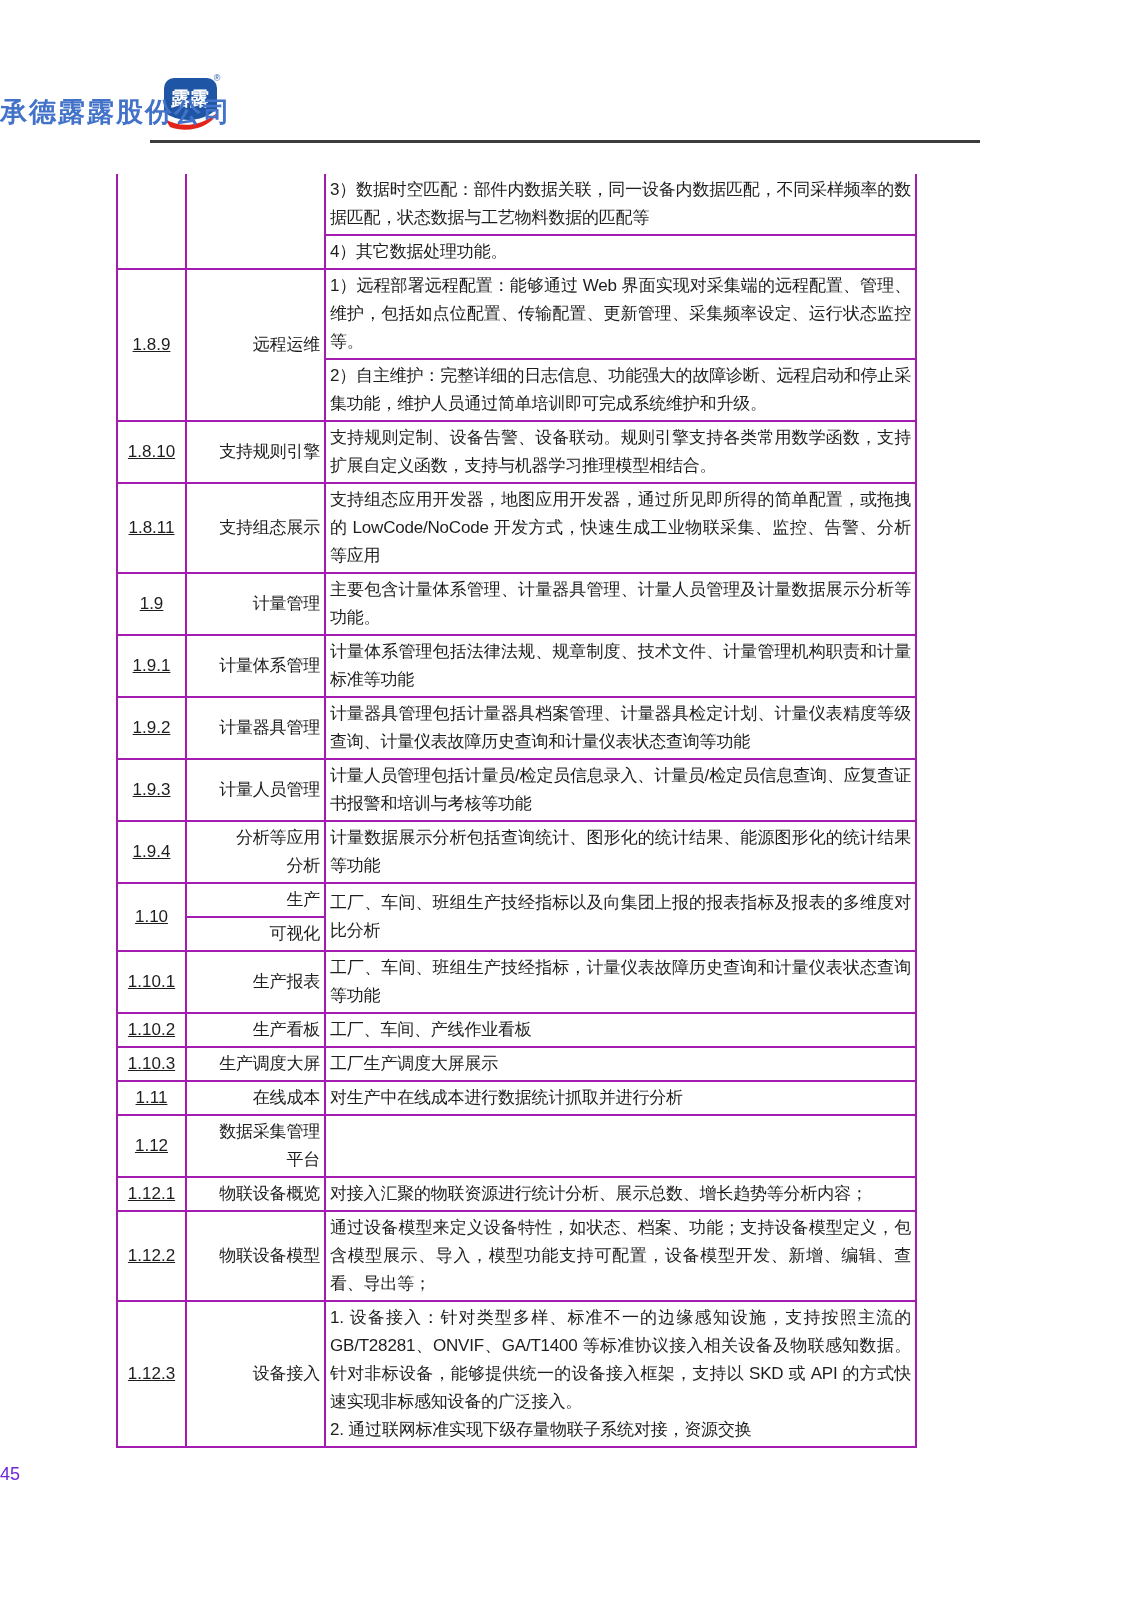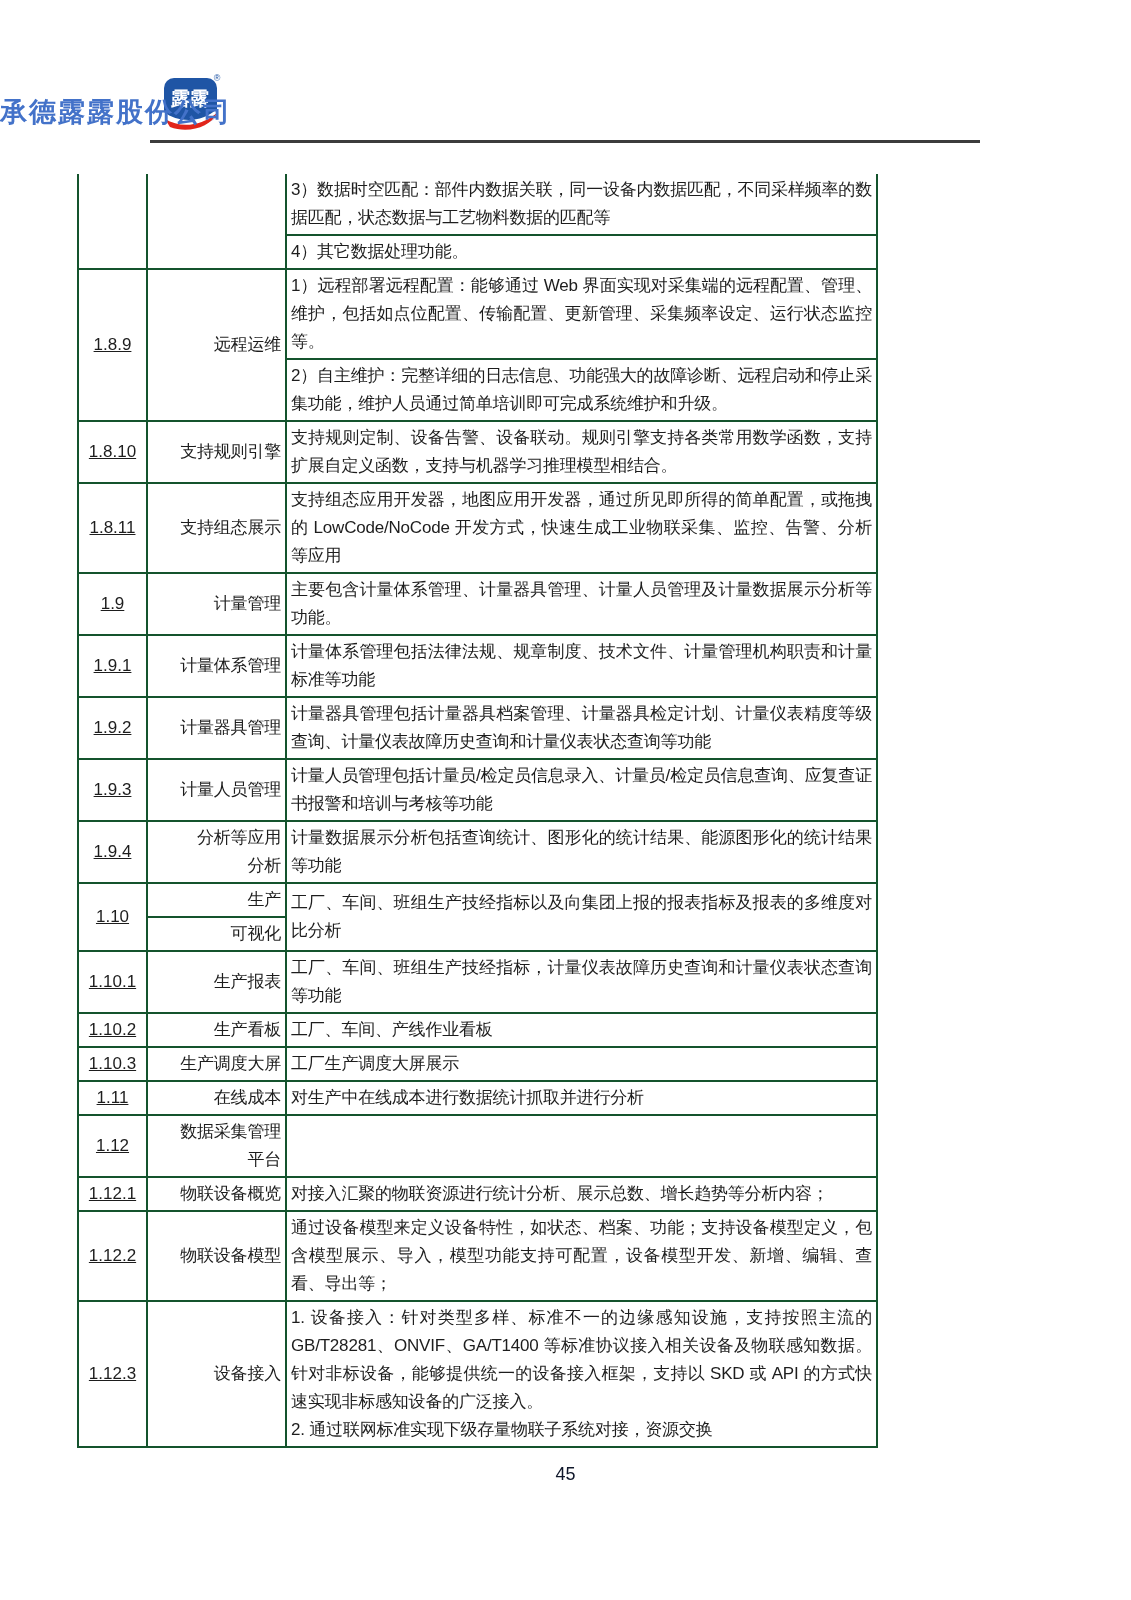--- a/index.html
+++ b/index.html
@@ -13,32 +13,32 @@
   
   .header { position:relative; height:142px; }
   .logo { position:absolute; left:162px; top:72px; width:60px; height:66px; }
   .company {
     position:absolute; left:0; right:0; top:94px; 
     font-size:27px; font-weight:bold; color:#4372c9; letter-spacing:2px;
   }
   .rule { position:absolute; left:150px; top:140px; width:830px; height:3px; background:#3c3c3c; }
   
   .tbl {
-    margin:32px 0 0 77px; width:799px;
+    margin:32px 0 0 116px; width:799px;
     border-collapse:collapse; table-layout:fixed;
     font-size:17px; line-height:28px; letter-spacing:-0.2px;
   }
-  .tbl td { border:2px solid #14532d; vertical-align:middle; padding:2px 4px; }
+  .tbl td { border:2px solid #a21caf; vertical-align:middle; padding:2px 4px; }
   .tbl tr.row-first td { border-top:none; }
   .c1 { text-align:center; letter-spacing:0;text-decoration:underline; }
   .c2 { text-align:right; white-space:pre-line; }
   .c3 { text-align:justify; padding:2px 8px 2px 12px; }
   .c3 .para { margin:0; }
   
-  .footer { margin-top:16px; text-align:center; font-size:18px; color:#0f172a; letter-spacing:0; }
+  .footer { margin-top:16px; font-size:18px; color:#6d28d9; letter-spacing:0; }
 </style>
 </head>
 <body>
 
 <div class="page">
 
   <div class="header">
     <svg class="logo" viewBox="0 0 60 66" aria-hidden="true">
       <rect x="2" y="6" width="53" height="44" rx="10" fill="#1f55a5"></rect>
       <text x="28" y="33" text-anchor="middle" font-size="19" font-weight="bold" fill="#ffffff" style="font-family:'Liberation Sans','DejaVu Sans',sans-serif;">露露</text>

